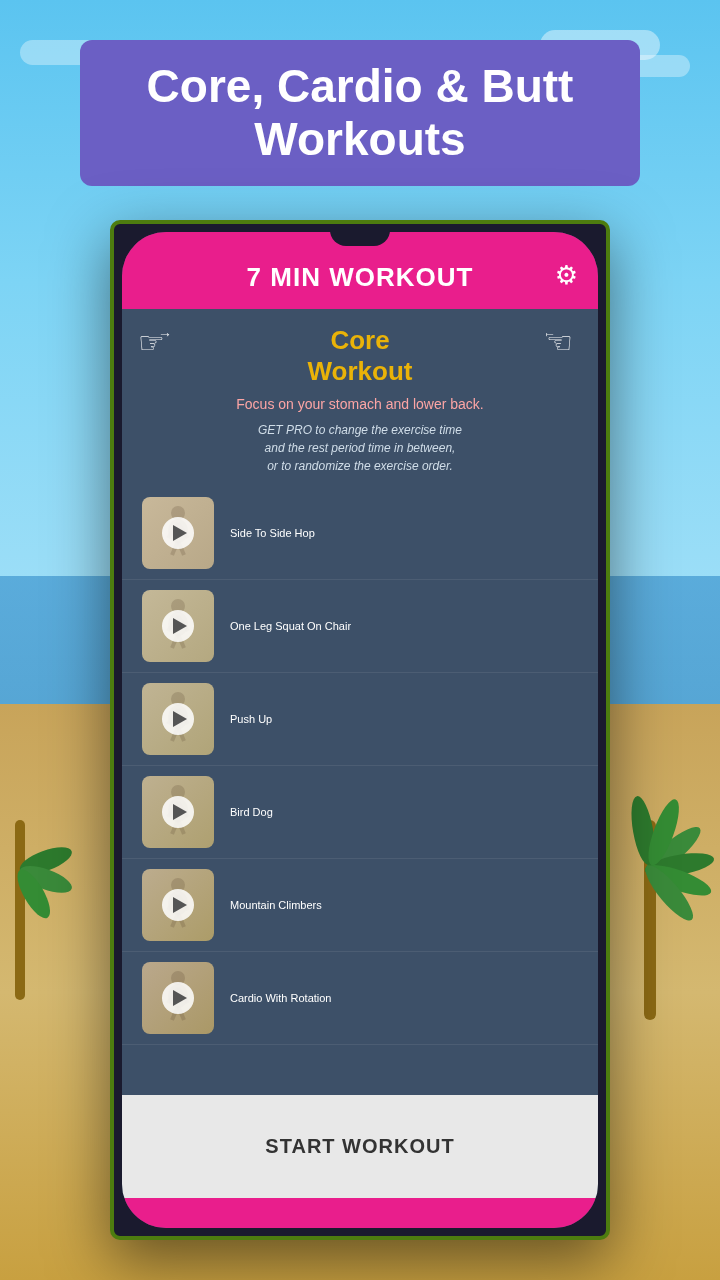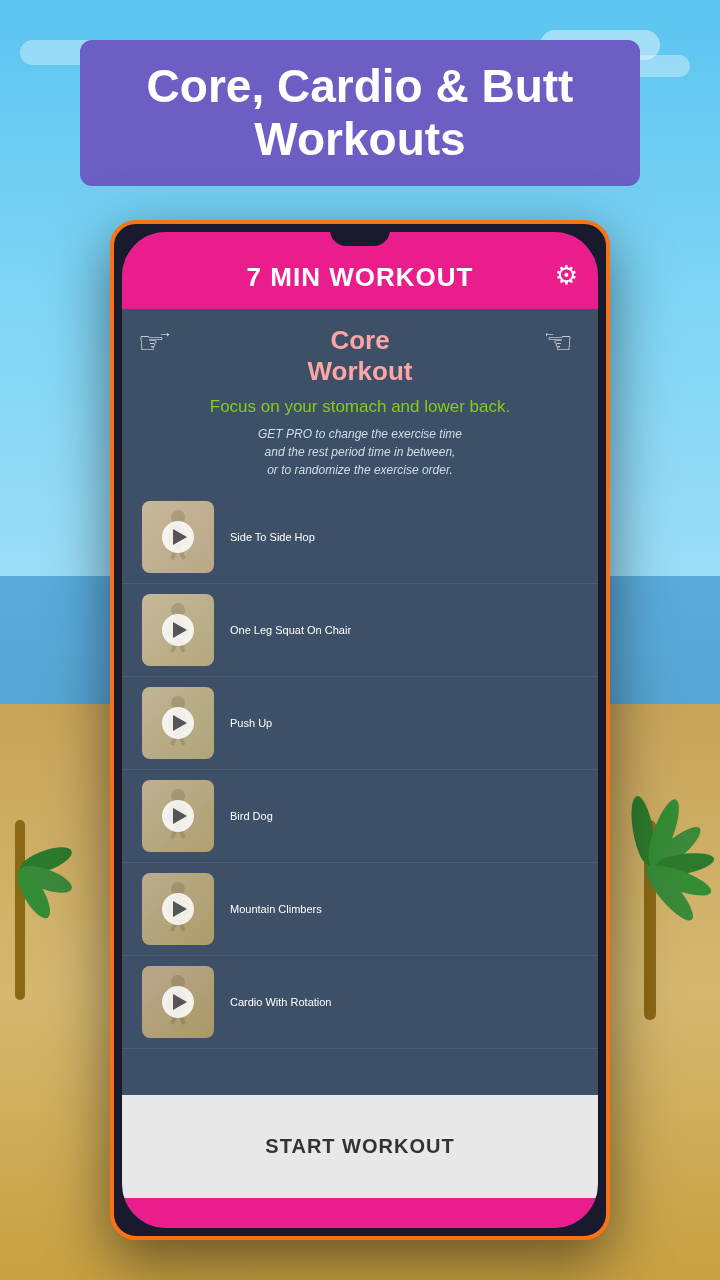--- a/index.html
+++ b/index.html
@@ -75,24 +75,24 @@
     }
 
     
     .phone-frame {
       position: absolute;
       top: 220px;
       left: 110px;
       width: 500px;
       height: 1020px;
       background: #1a1a2e;
-      border-radius: 26px;
+      border-radius: 10px;
       z-index: 20;
       overflow: hidden;
-      border: 4px solid #f97316;
+      border: 4px solid #4d7c0f;
       box-shadow: 0 20px 60px rgba(0,0,0,0.5);
     }
 
     
     .phone-screen {
       position: absolute;
       top: 8px;
       left: 8px;
       right: 8px;
       bottom: 8px;
@@ -157,30 +157,30 @@
     .swipe-right {
       position: absolute;
       right: 16px;
       top: 12px;
       font-size: 32px;
       color: white;
       opacity: 0.9;
     }
 
     .workout-name {
-      color: #fca5a5;
+      color: #eab308;
       font-size: 26px;
       font-weight: bold;
       line-height: 1.2;
       margin-bottom: 8px;
     }
 
     .workout-desc {
-      color: #84cc16;
-      font-size: 17px;
+      color: #fca5a5;
+      font-size: 14px;
       line-height: 1.4;
       margin-bottom: 6px;
     }
 
     .workout-pro {
       color: #d0dde8;
       font-size: 12px;
       line-height: 1.5;
       font-style: italic;
     }

